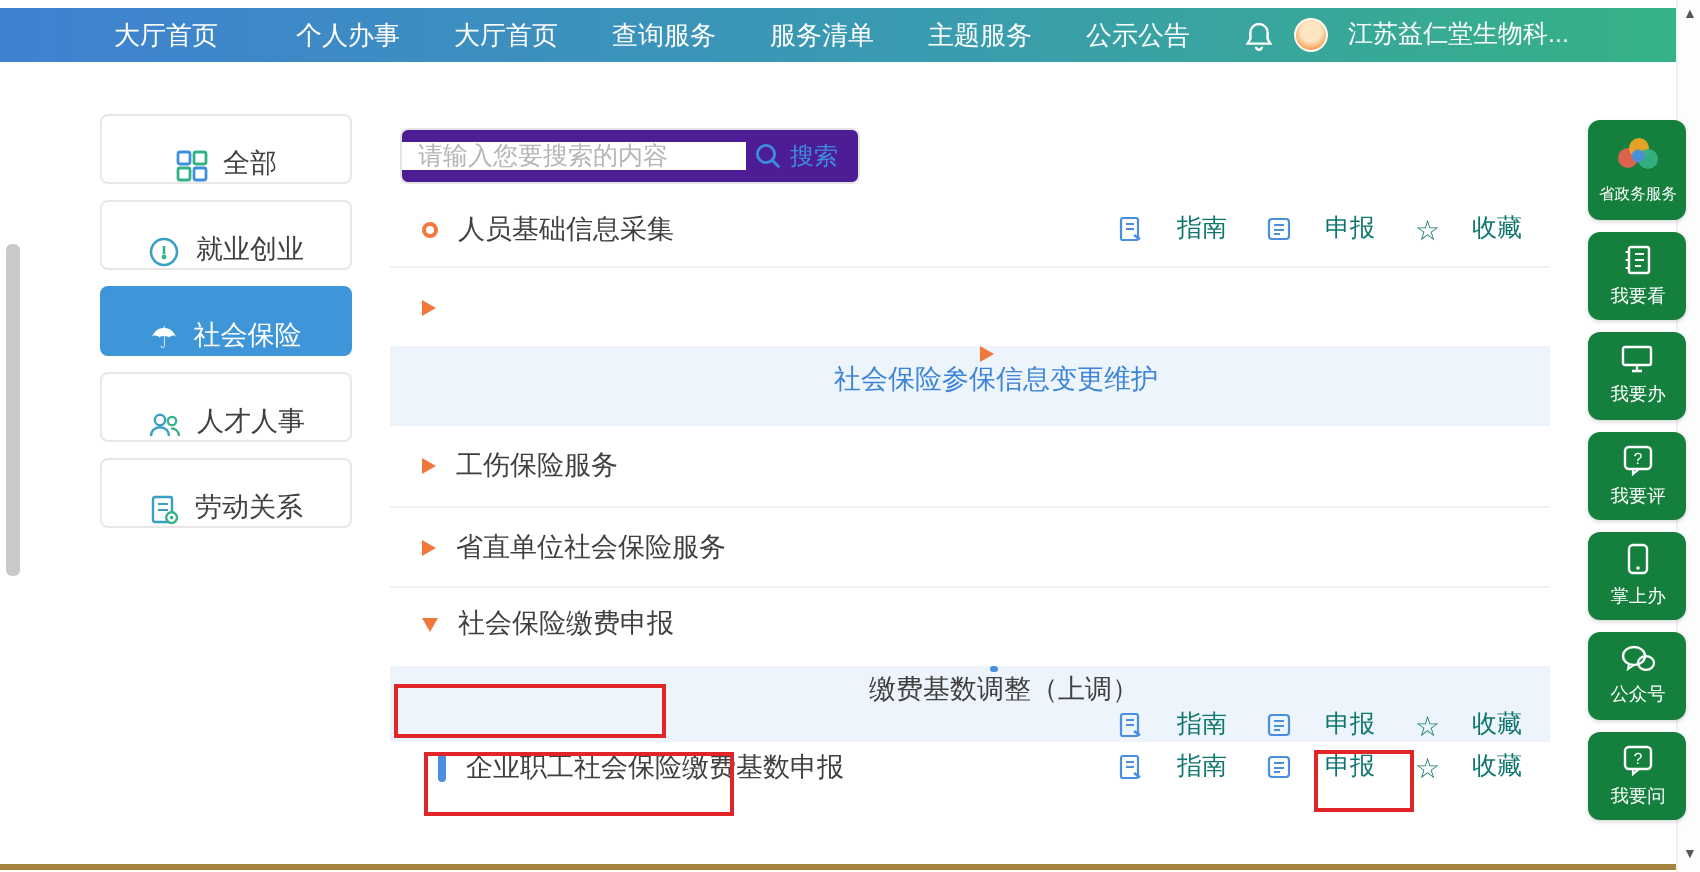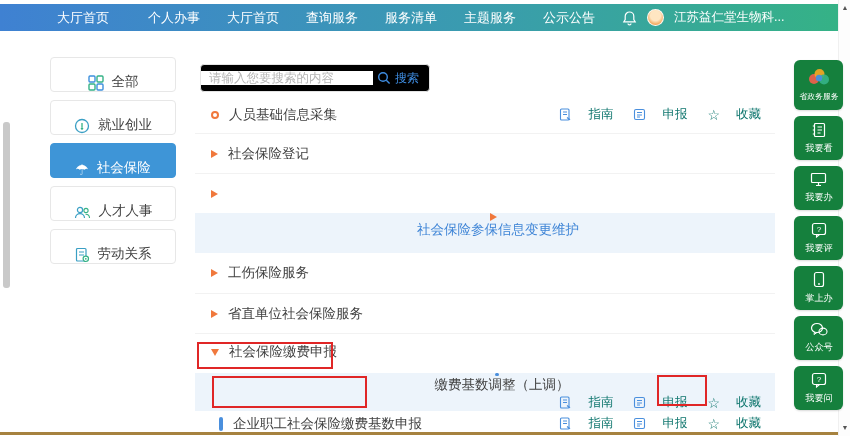--- a/index.html
+++ b/index.html
@@ -36,21 +36,21 @@
   .side-box { height:35px; margin-bottom:8px; border:1px solid #e7e7e7; border-radius:4px;
               display:flex; align-items:flex-end; justify-content:center; gap:8px;
               font-size:13.5px; color:#404040; background:#fff; cursor:pointer; }
   .side-box.selected { background:#3e95d7; border-color:#3e95d7; color:#fff; }
   .side-icon { display:flex; align-items:center; }
   .umb { font-size:15px; line-height:15px; color:#fff; }
 
   
   .searchbox { position:absolute; left:200px; top:64px; width:230px; height:28px;
                border:1px solid #e4e4e4; border-radius:4px; display:flex; align-items:center;
-               background:#000000; }
+               background:#4c1d95; }
   .searchbox input { flex:1; border:none; outline:none; font-size:12.5px; padding:0 8px;
                color:#333; font-family:inherit; min-width:0; }
   .searchbox input::placeholder { color:#b5b5b5; }
   .search-btn { display:flex; align-items:center; gap:4px; color:#3e8ce0; font-size:12px;
                padding:0 10px 0 4px; cursor:pointer; white-space:nowrap; }
 
   
   .rows { position:absolute; left:195px; top:96px; width:580px; }
   .srow { display:flex; align-items:center; padding-left:16px; cursor:pointer; }
   .sep  { border-top:1px solid #f2f2f2; }
@@ -193,24 +193,20 @@
             </svg>
           <span>申报</span>
         </span>
         <span class="act">
           <span class="star">☆</span>
           <span>收藏</span>
         </span>
       </span>
     </div>
 
-    <div class="srow sep" style="height:40px;">
-      <span class="tri-r"></span>
-      <span class="title">社会保险登记</span>
-    </div>
 
     <div class="srow sep" style="height:40px;">
       <span class="tri-r"></span>
     </div>
 
     <div class="srow hl hl-text" style="height:40px;">
       <span class="tri-r"></span>
       <span class="title">社会保险参保信息变更维护</span>
     </div>
 

